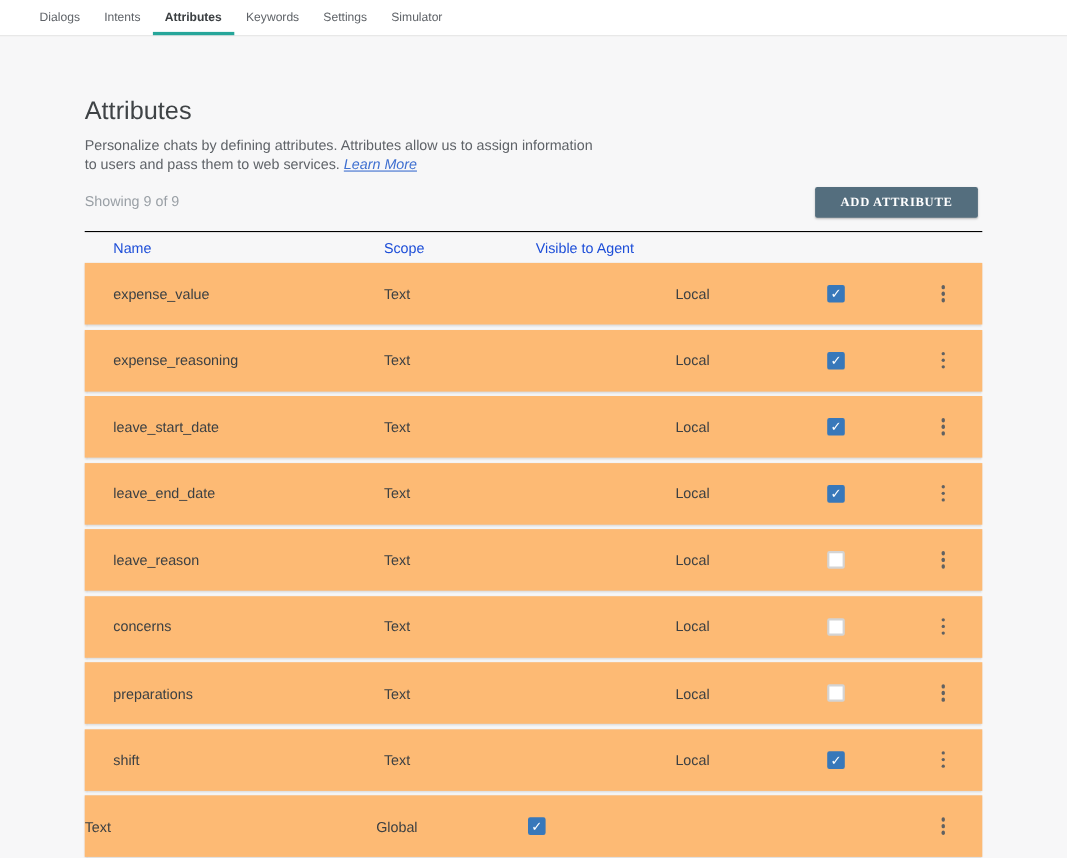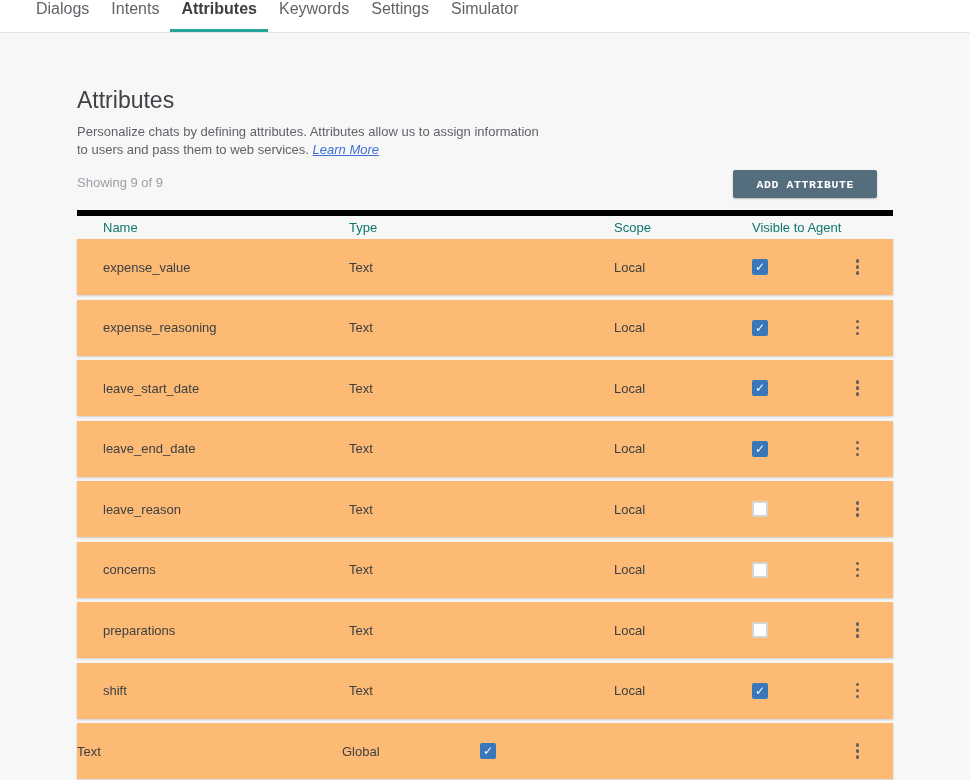--- a/index.html
+++ b/index.html
@@ -20,23 +20,23 @@
   .tab-bar{
     height:33px;
     background:#ffffff;
     border-bottom:1px solid #e3e3e3;
     display:flex;
     align-items:stretch;
     padding-left:25px;
   }
   .tab{
     display:flex;
-    align-items:flex-start;
+    align-items:center;
     padding:0 11px;
-    font-size:16px;
+    font-size:11px;
     color:#5f6368;
     cursor:pointer;
     position:relative;
     white-space:nowrap;
   }
   .tab.active{
     color:#3c4043;
     font-weight:700;
   }
   .tab .tab-underline{
@@ -69,48 +69,48 @@
   }
   .learn-more{
     color:var(--link);
     text-decoration:underline;
     cursor:pointer;
     font-style:italic;
   }
   .add-btn{
     position:absolute;
     top:84px;
-    right:16px;
+    right:4px;
     height:28px;
     padding:0 23px;
     background:var(--button);
     color:#ffffff;
     border:none;
     border-radius:2px;
-    font-family:Liberation Mono, monospace;
+    font-family:Liberation Serif, serif;
     font-size:11.5px;
     font-weight:700;
     letter-spacing:0.6px;
     cursor:pointer;
     box-shadow:0 1px 2px rgba(0,0,0,0.25);
   }
   .showing{
     margin-top:17px;
     font-size:13px;
     color:#9aa0a6;
   }
   
   .table{margin-top:20px;}
   .thead{
-    border-top:6px solid #000000;
+    border-top:1px solid #000000;
     height:29px;
     display:flex;
     align-items:center;
     font-size:13px;
-    color:#0f766e;
+    color:#1d4ed8;
   }
   .trow{
     height:56px;
     background:#fdba74;
     margin-bottom:4.5px;
     display:flex;
     align-items:center;
     font-size:13px;
     color:#3c4043;
     box-shadow:0 1px 2px rgba(60,64,67,0.22);
@@ -178,21 +178,20 @@
 <main class="content">
   <h1 class="page-title">Attributes</h1>
   <p class="page-desc"><span>Personalize chats by defining attributes. Attributes allow us to assign information to users and pass them to web services.</span>
     <a class="learn-more">Learn More</a></p>
   <button class="add-btn">ADD ATTRIBUTE</button>
   <div class="showing">Showing 9 of 9</div>
 
   <div class="table">
     <div class="thead">
       <div class="cell name">Name</div>
-      <div class="cell type">Type</div>
       <div class="cell scope">Scope</div>
       <div class="cell visible">Visible to Agent</div>
       <div class="cell actions"></div>
     </div>
     <div id="rows">
         <div class="trow">
     <div class="cell name">expense_value</div>
     <div class="cell type">Text</div>
     <div class="cell scope">Local</div>
     <div class="cell visible">

